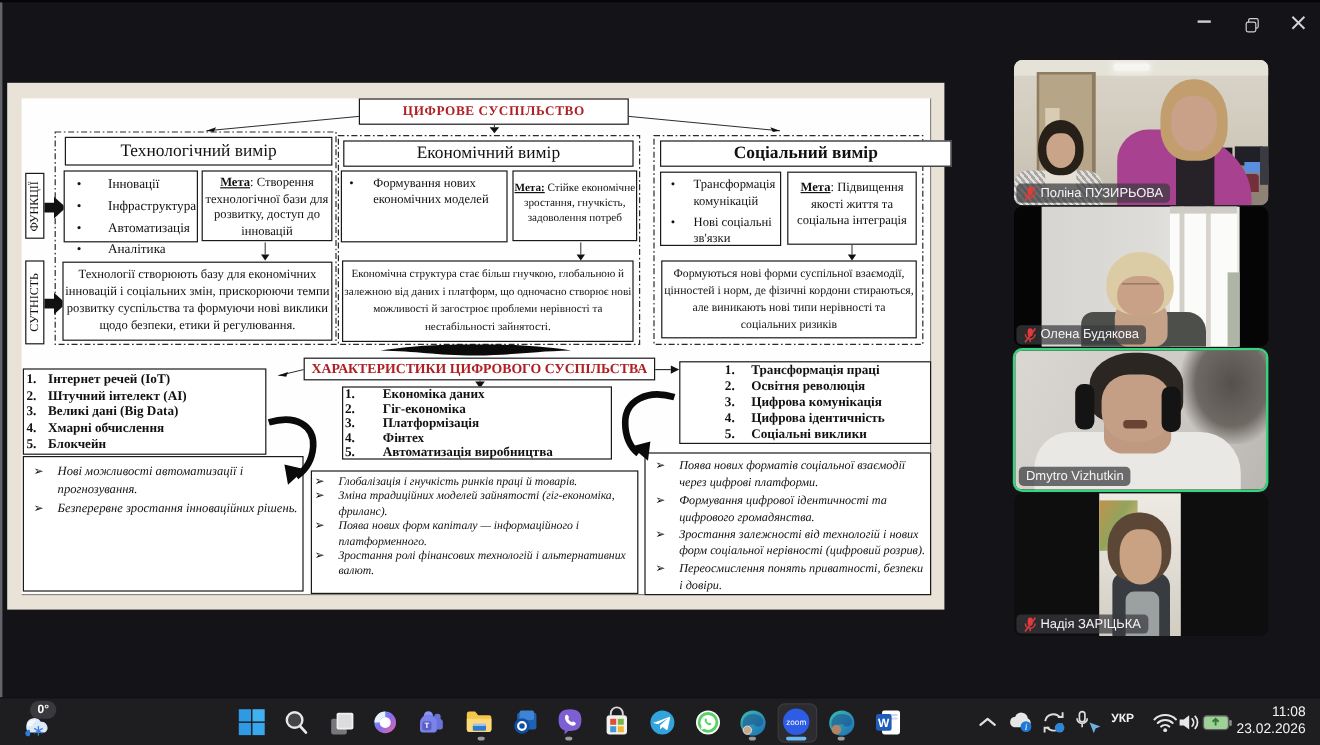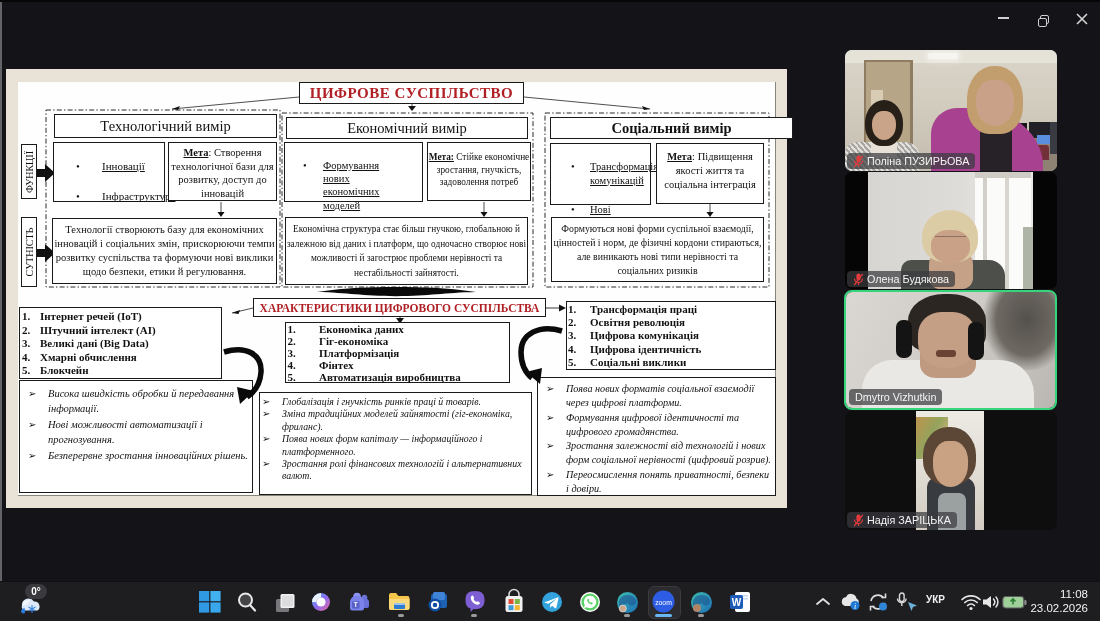--- a/index.html
+++ b/index.html
@@ -8,21 +8,21 @@
   #page{position:absolute;left:0;top:0;width:1100px;height:621px;}
   
   .wc{position:absolute;color:#d8d8d8;}
   
   #slide{position:absolute;left:6px;top:69px;width:781px;height:439px;background:#e9e2d6;}
   #white{position:absolute;left:12px;top:13px;width:757px;height:413px;background:#fefefe;border-right:1px solid #8a857c;border-bottom:1px solid #8a857c;}
   .bx{position:absolute;border:1.5px solid #1a1a1a;background:#fff;box-sizing:border-box;font-family:"Liberation Serif",serif;color:#111;}
   .hdr{font-size:14.5px;text-align:center;display:flex;align-items:center;justify-content:center;}
   .red{color:#b01f23;font-weight:bold;}
   ul.dots{margin:0;padding:0 0 0 22px;list-style:none;}
-  ul.dots li{position:relative;margin:16px;text-decoration:underline;}
+  ul.dots li{position:relative;margin:4px;}
   ul.dots li:before{content:"\2022";position:absolute;left:var(--db,-14px);}
   .ctr{text-align:center;}
   ol.nlist{list-style:none;counter-reset:n;}
   ol.nlist li{counter-increment:n;position:relative;}
   ol.nlist li:before{content:counter(n) ".";position:absolute;left:var(--nb,-32px);}
   ul.arr{margin:0;padding:0 4px 0 30px;list-style:none;}
   ul.arr li{position:relative;}
   ul.arr li:before{content:"\27A2";position:absolute;left:-20px;font-style:normal;font-size:10px;}
   svg{position:absolute;left:0;top:0;overflow:visible;}
   
@@ -47,21 +47,21 @@
     <path d="M1077 14 L1087 24 M1087 14 L1077 24" stroke="#d4d4d4" stroke-width="1.6"></path>
   </svg>
 
   <div id="slide">
       <div id="white"></div>
     </div>
 
   <div id="diagram">
 
     <div class="bx" style="left:299px;top:82px;width:225px;height:22px;display:flex;align-items:center;justify-content:center;">
-      <span class="red" style="font-size:15px;letter-spacing:0.5px;">ЦИФРОВЕ СУСПІЛЬСТВО</span>
+      <span class="red" style="font-size:11px;letter-spacing:0.5px;">ЦИФРОВЕ СУСПІЛЬСТВО</span>
     </div>
     <svg width="1100" height="621">
 
       <path d="M299 97 L172 109" stroke="#222" stroke-width="0.8" fill="none"></path>
       <path d="M172 109 l8 -3 -2 4 z" fill="#111"></path>
       <path d="M524 97 L650 109" stroke="#222" stroke-width="0.8" fill="none"></path>
       <path d="M650 109 l-8 -3 2 4 z" fill="#111"></path>
       <path d="M412 104 L412 106" stroke="#222" stroke-width="0.8"></path>
       <path d="M408 106 l4 5 4 -5 z" fill="#111"></path>
     </svg>
@@ -160,33 +160,32 @@
     </div>
     <div class="bx" style="left:285px;top:322px;width:225px;height:61px;font-size:11px;font-weight:bold;">
       <ol style="margin:1px 0 0 0;padding:0 0 0 33px;line-height:11.9px;--nb:-31.5px;" class="nlist">
         <li>Економіка даних</li>
           <li>Гіг-економіка</li>
           <li>Платформізація</li>
           <li>Фінтех</li>
           <li>Автоматизація виробництва</li>
       </ol>
     </div>
-    <div class="bx" style="left:566px;top:301px;width:210px;height:69px;font-size:11px;font-weight:bold;">
+    <div class="bx" style="left:566px;top:301px;width:210px;height:69px;font-size:11px;font-weight:bold;padding-left:36px;">
       <ol style="margin:1px 0 0 0;padding:0 0 0 23px;line-height:13.2px;--nb:-22px;" class="nlist">
         <li>Трансформація праці</li>
           <li>Освітня революція</li>
           <li>Цифрова комунікація</li>
           <li>Цифрова ідентичність</li>
           <li>Соціальні виклики</li>
       </ol>
     </div>
 
     <div class="bx" style="left:19px;top:380px;width:234px;height:113px;font-size:11px;font-style:italic;">
       <ul class="arr" style="line-height:15.4px;margin-top:5px;font-size:10.5px;padding:0 3px 0 28px;">
-        <li>Висока швидкість обробки й передавання інформації.</li>
         <li>Нові можливості автоматизації і прогнозування.</li>
         <li>Безперервне зростання інноваційних рішень.</li>
       </ul>
     </div>
     <div class="bx" style="left:259px;top:392px;width:273px;height:103px;font-style:italic;">
       <ul class="arr" style="line-height:12.4px;margin-top:3px;font-size:9.8px;padding:0 2px 0 22px;">
         <li>Глобалізація і гнучкість ринків праці й товарів.</li>
         <li>Зміна традиційних моделей зайнятості (гіг-економіка, фриланс).</li>
         <li>Поява нових форм капіталу — інформаційного і платформенного.</li>
         <li>Зростання ролі фінансових технологій і альтернативних валют.</li>

